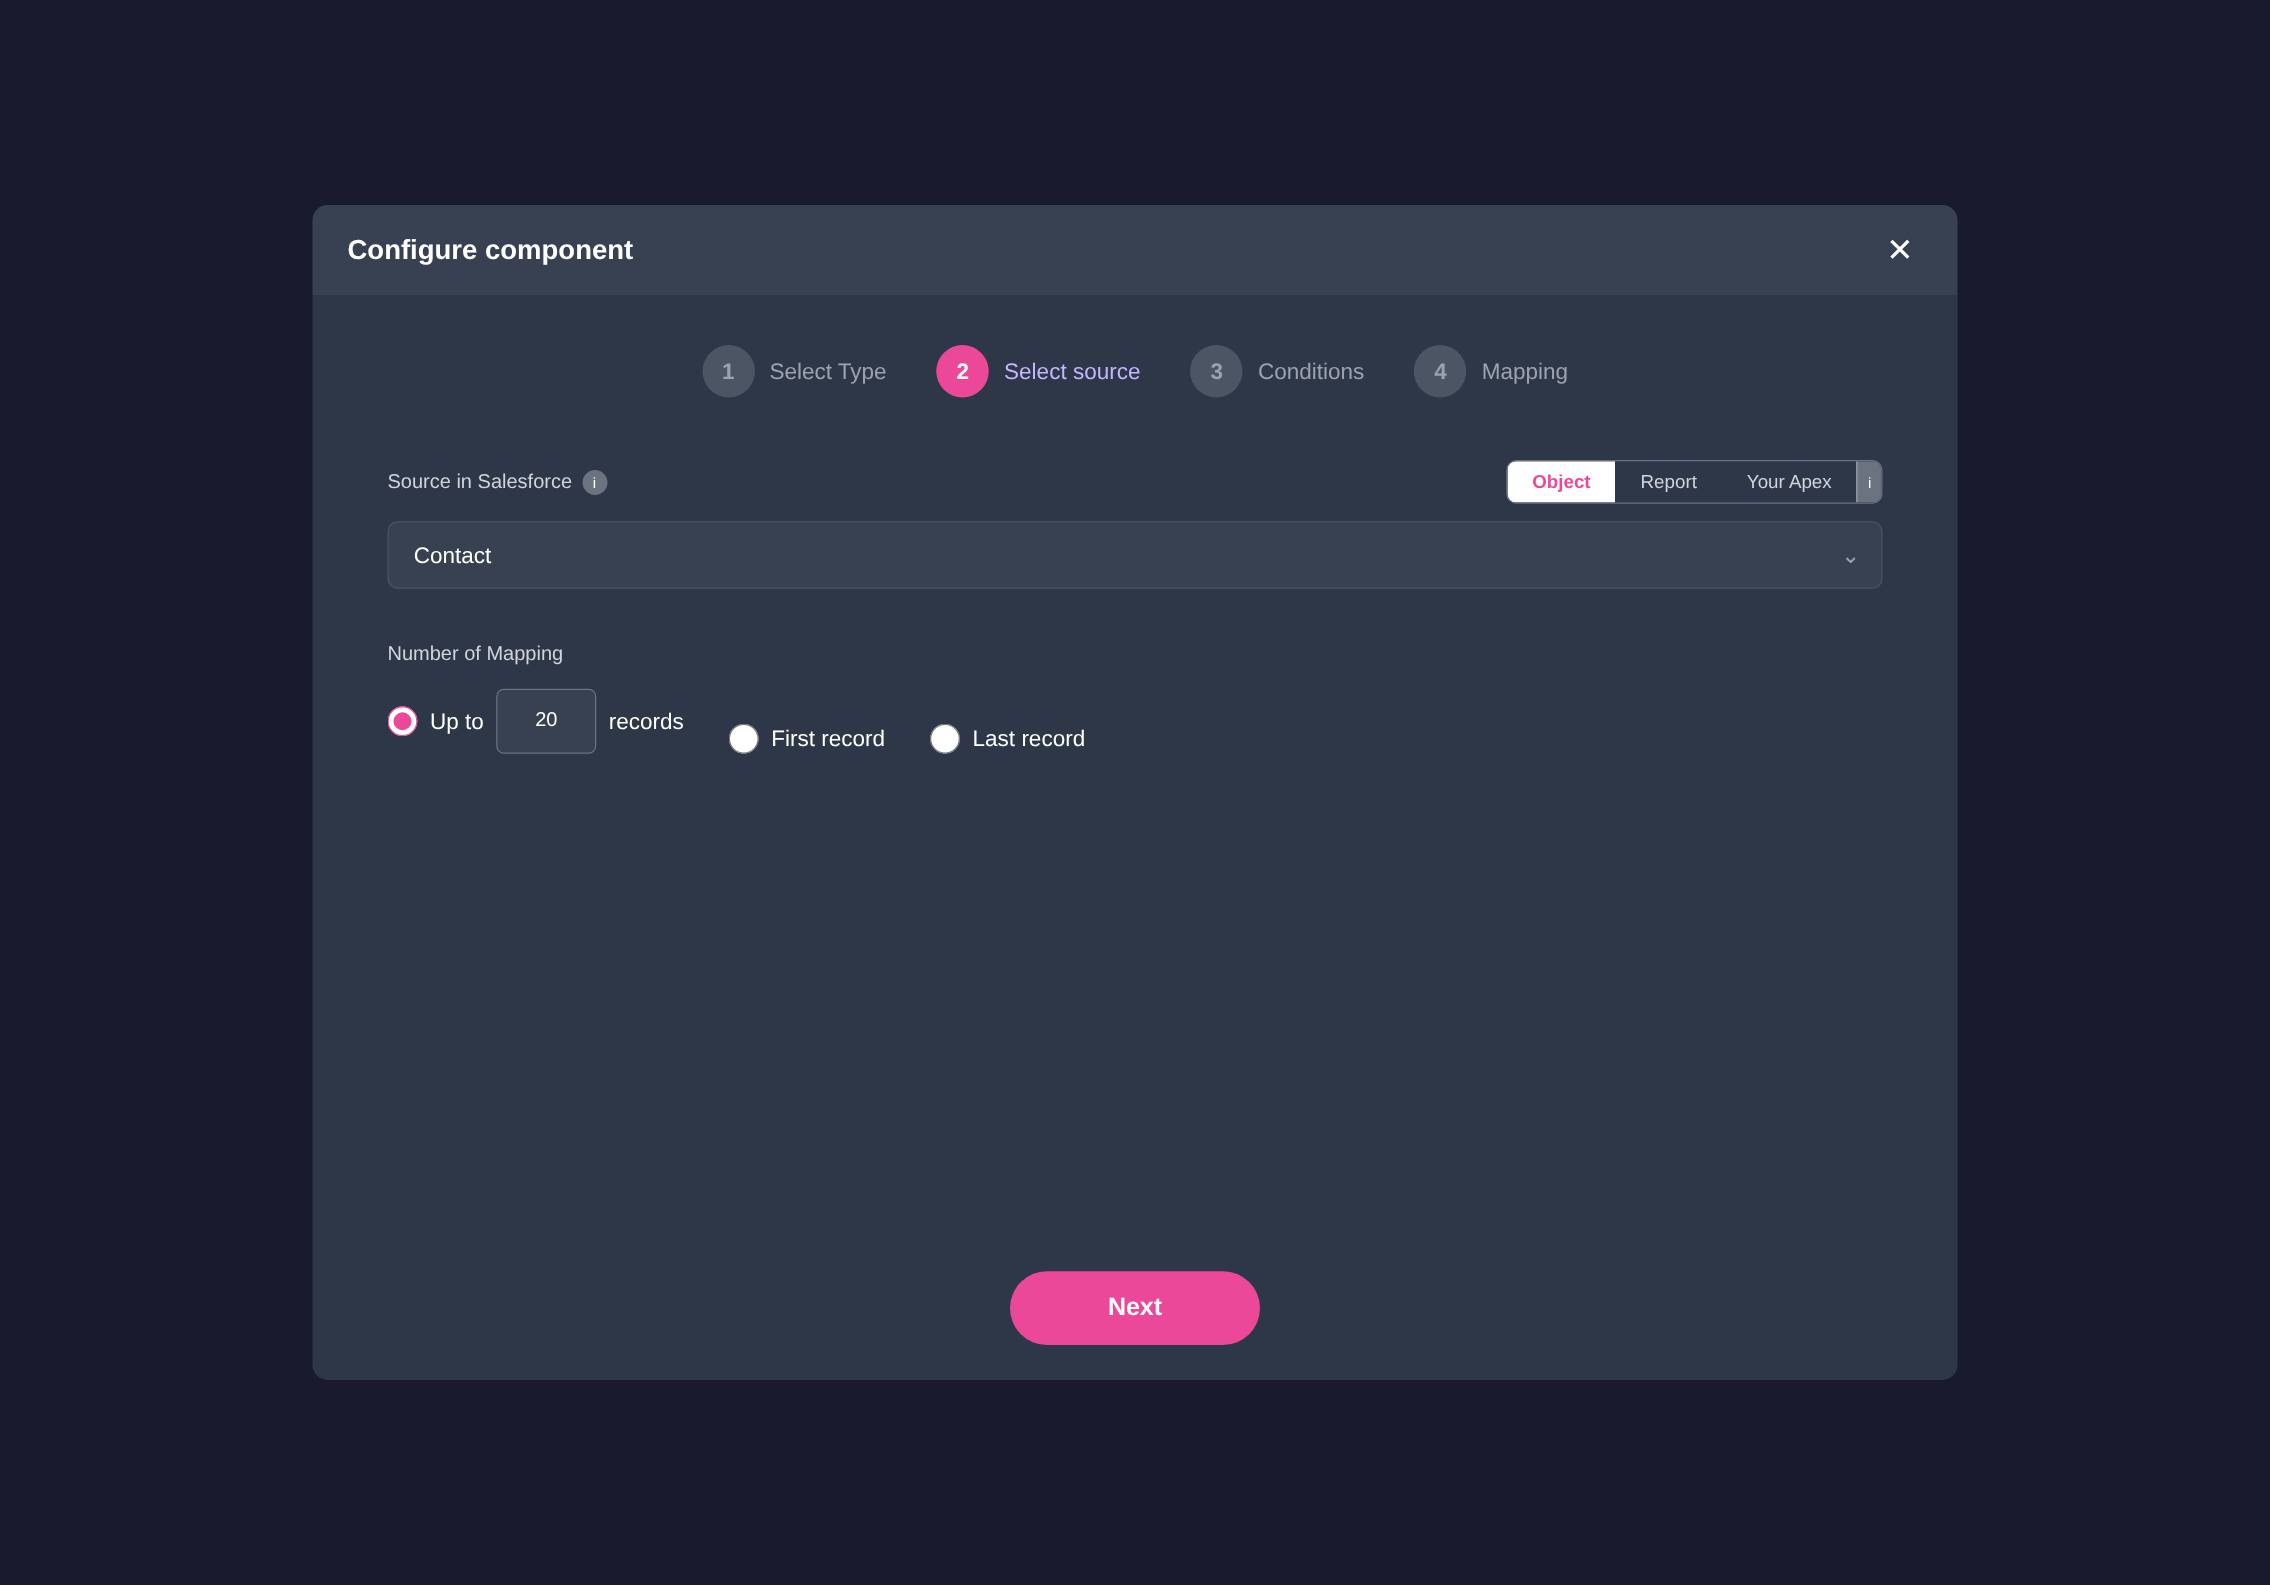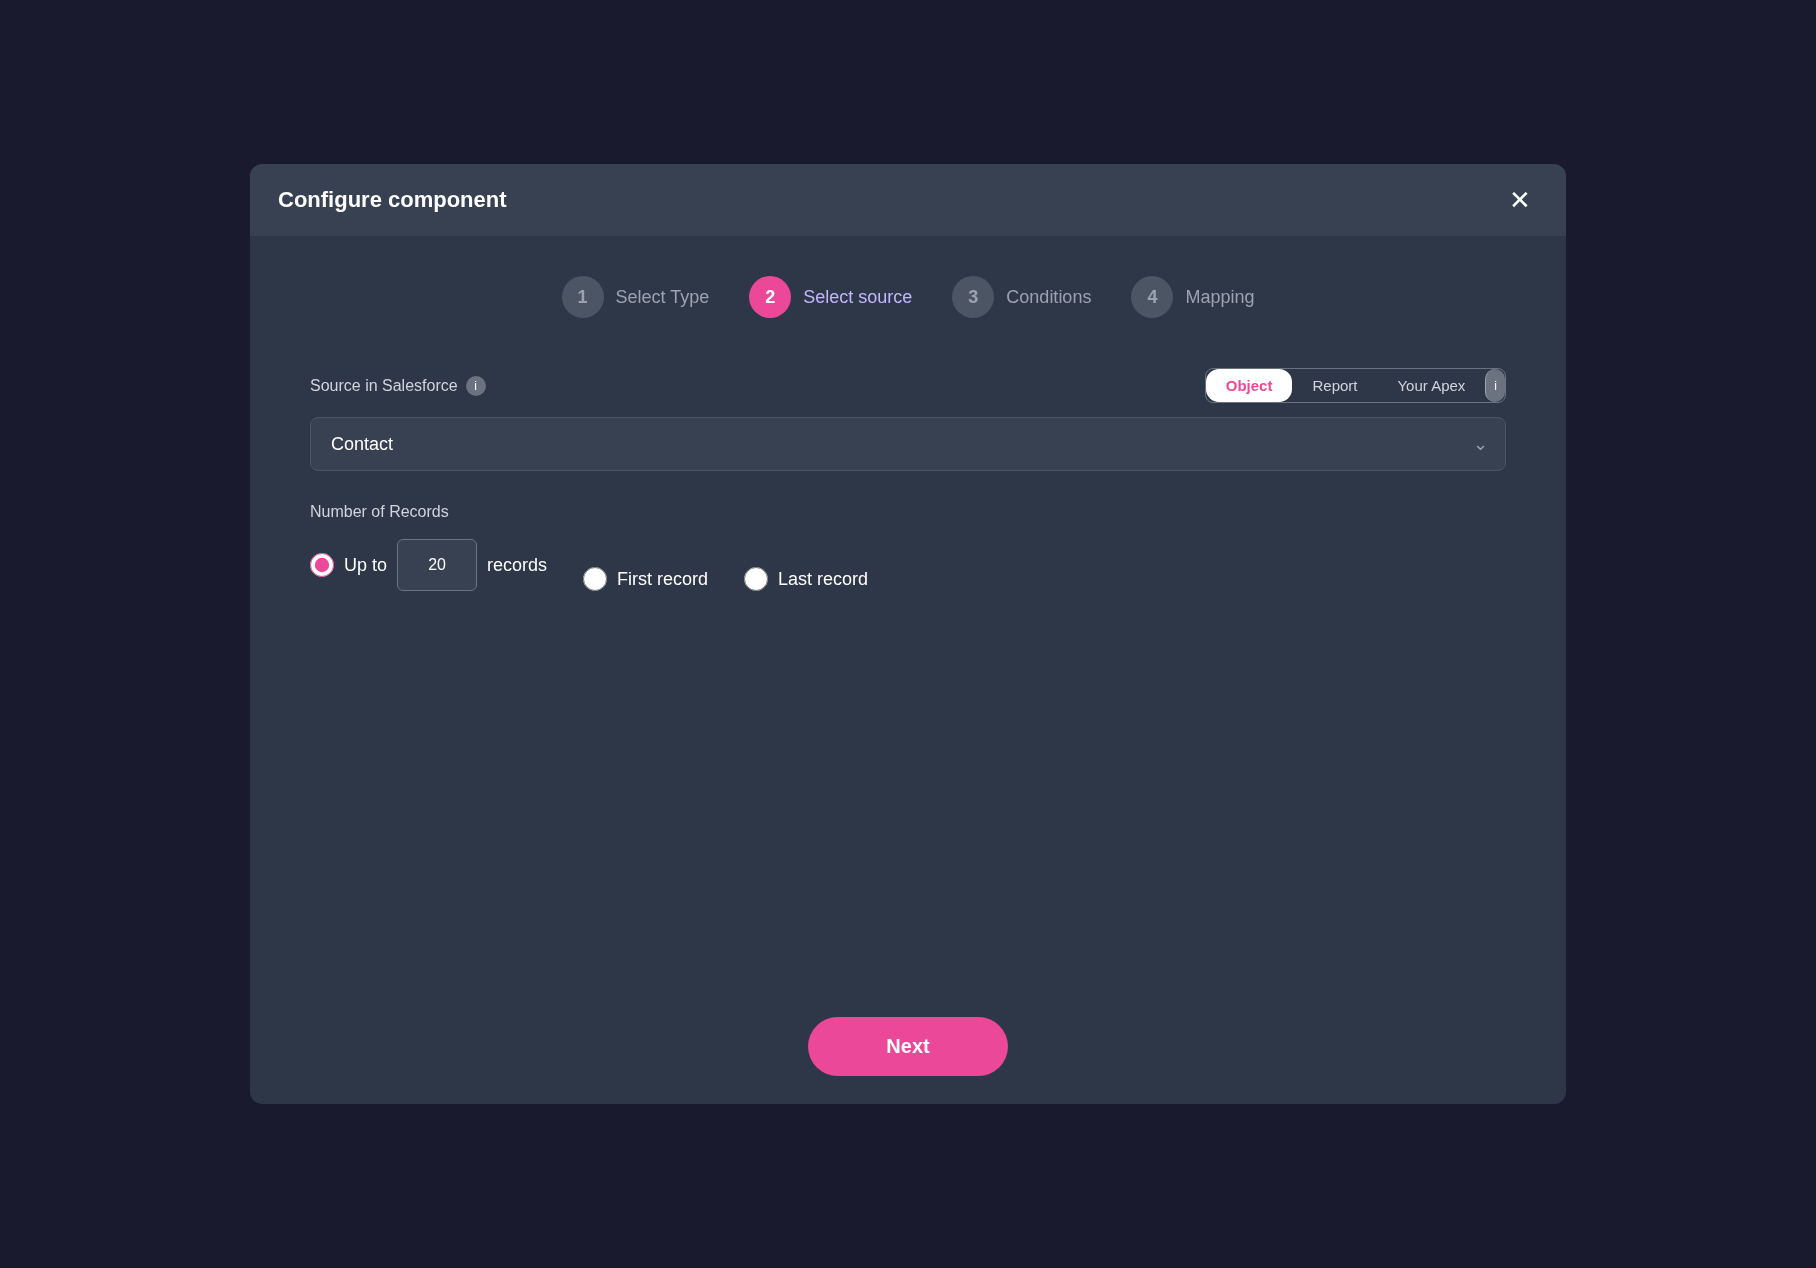--- a/index.html
+++ b/index.html
@@ -1,15 +1,15 @@
 <!DOCTYPE html>
 <html><head>
   <meta charset="utf-8">
   <style>
-    * { box-sizing: border-box; margin: 0; padding: 0; border-radius: 13px; }
+    * { box-sizing: border-box; margin: 0; padding: 0; }
 
     body {
       background: #1a1a2e;
       display: flex;
       align-items: center;
       justify-content: center;
       min-height: 100vh;
       font-family: -apple-system, BlinkMacSystemFont, 'Segoe UI', sans-serif;
     }
 
@@ -185,21 +185,21 @@
       color: white;
       font-size: 12px;
       padding: 2px 8px;
       display: flex;
       align-items: center;
       border-left: 1px solid #9ca3af;
     }
 
     .dropdown-container {
       position: relative;
-      margin-bottom: 32px;
+      margin-bottom: 44px;
     }
 
     .dropdown {
       width: 100%;
       background: #374151;
       border: 1px solid #4b5563;
       border-radius: 8px;
       padding: 16px 20px;
       color: #ffffff;
       font-size: 18px;
@@ -340,21 +340,21 @@
               <option>Contact</option>
               <option>Account</option>
               <option>Lead</option>
               <option>Opportunity</option>
             </select>
             <span class="dropdown-arrow">⌄</span>
           </div>
         </div>
 
         <div class="records-section">
-          <div class="records-label">Number of Records</div>
+          <div class="records-label">Number of Mapping</div>
           <div class="radio-group">
 
             <label class="radio-option">
               <input type="radio" class="radio-input" name="records" checked="" style="">
               <span class="radio-label">Up to</span>
               <input type="text" class="number-input" value="20" style="">
               <span class="radio-label">records</span>
             </label>
 
             <label class="radio-option">

